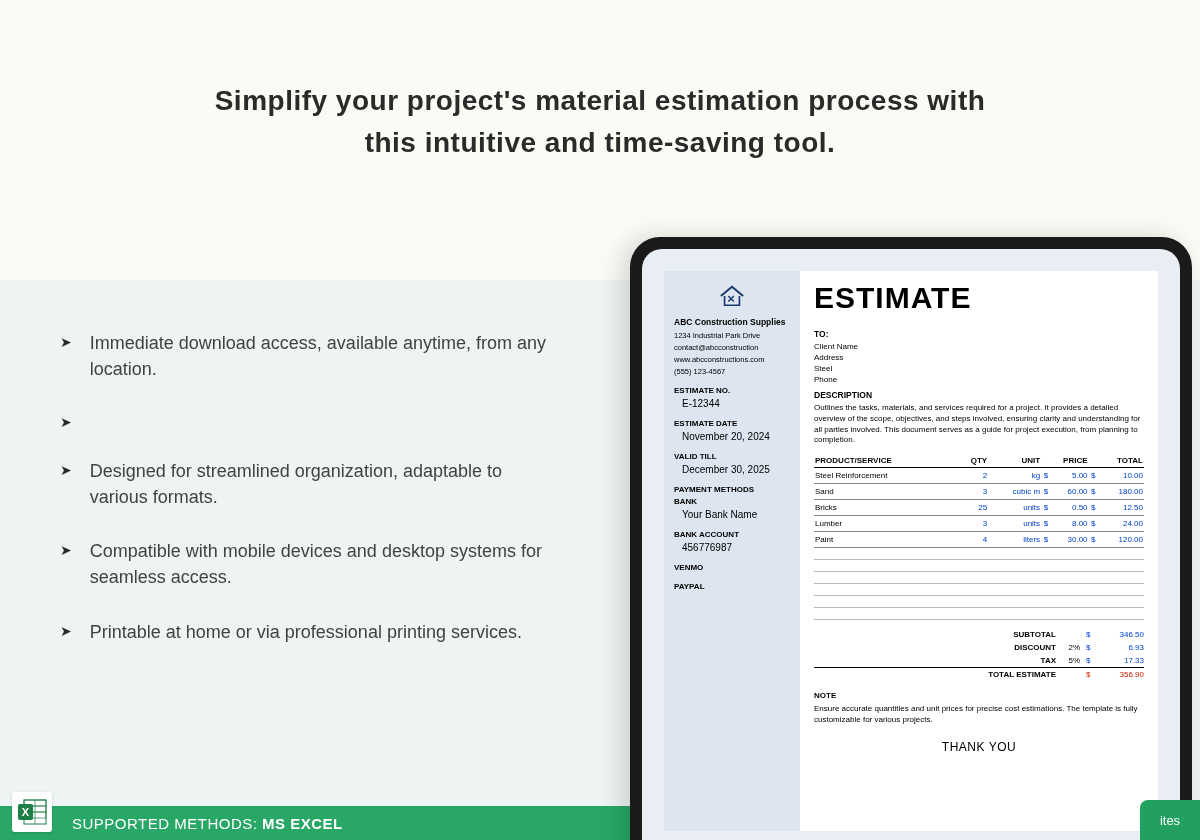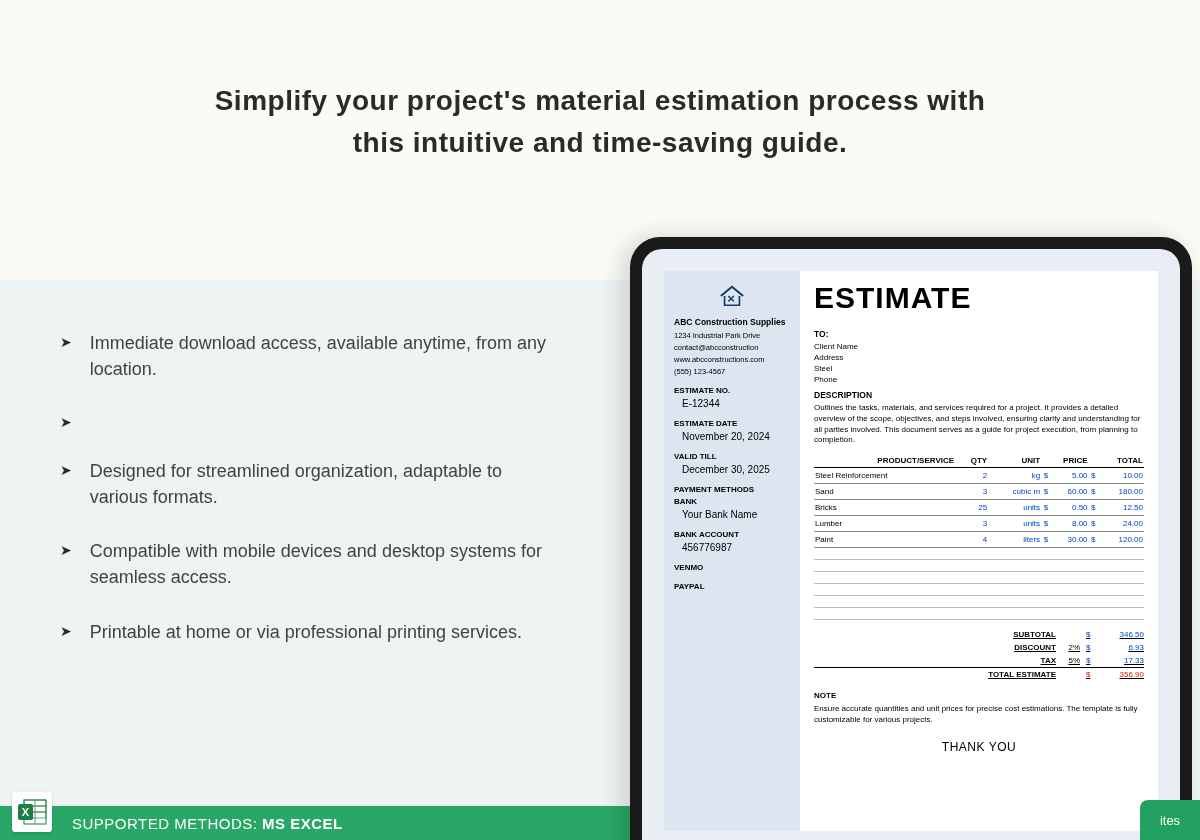--- a/index.html
+++ b/index.html
@@ -28,43 +28,43 @@
 .logo-box svg { width:30px; height:26px; }
 .comp-name { font-weight:700; font-size:8.5px; margin-bottom:4px; }
 .side-line { font-size:7.5px; margin-bottom:3px; }
 .side-label { font-weight:700; font-size:8px; margin-top:10px; margin-bottom:3px; }
 .side-val { font-size:10px; margin-bottom:2px; padding-left:8px; }
 .est-title { font-size:30px; font-weight:800; letter-spacing:1px; margin-bottom:14px; }
 .lbl { font-weight:700; font-size:8.5px; margin-bottom:3px; margin-top:6px; }
 .sm { font-size:8px; margin-bottom:2px; }
 .desc { font-size:8px; line-height:1.35; margin-bottom:8px; }
 .tbl { width:100%; border-collapse:collapse; font-size:8px; }
-.tbl th { text-align:right; font-weight:700; border-bottom:1px solid #000; padding:2px 1px; font-size:8px; }
+.tbl th { text-align:left; font-weight:700; border-bottom:1px solid #000; padding:2px 1px; font-size:8px; }
 .tbl th.r, .tbl td.r { text-align:right; }
 .tbl td { border-bottom:1px solid #888; padding:3px 1px; }
 .tbl .blue { color:#0040cc; }
 .tbl .dol { color:#0040cc; text-align:right; width:8px; }
 .empty-row td { height:12px; border-bottom:1px solid #bbb; }
 .totals { margin-top:8px; font-size:8px; }
-.totals .trow { display:flex; justify-content:flex-end; padding:2px 0;text-decoration:underline; }
+.totals .trow { display:flex; justify-content:flex-end; padding:2px 0; }
 .totals .tlab { font-weight:700; width:90px; text-align:right; padding-right:6px; }
 .totals .tpct { width:24px; text-align:right; padding-right:6px; }
 .totals .tdol { color:#0040cc; width:10px; }
 .totals .tval { color:#0040cc; width:48px; text-align:right; }
 .totals .grand { border-top:1px solid #000; }
 .totals .grand .tval, .totals .grand .tdol { color:#cc2200; }
 .note-lbl { font-weight:700; font-size:8px; margin-top:10px; }
 .note-txt { font-size:8px; line-height:1.35; margin-top:4px; }
 .thanks { text-align:center; font-size:12px; font-weight:500; margin-top:14px; letter-spacing:0.5px; }
 </style>
 </head>
 <body>
 
 <div class="hero">
-  <h1><span>Simplify your project's material estimation process with</span><br><span>this intuitive and time-saving guide.</span></h1>
+  <h1><span>Simplify your project's material estimation process with</span><br><span>this intuitive and time-saving tool.</span></h1>
 </div>
 
 <div class="lower"></div>
 
 <div class="features">
   <div class="feat">
       <span class="arrow">➤</span>
       <span class="txt">Immediate download access, available anytime, from any location.</span>
     </div>
   <div class="feat">

